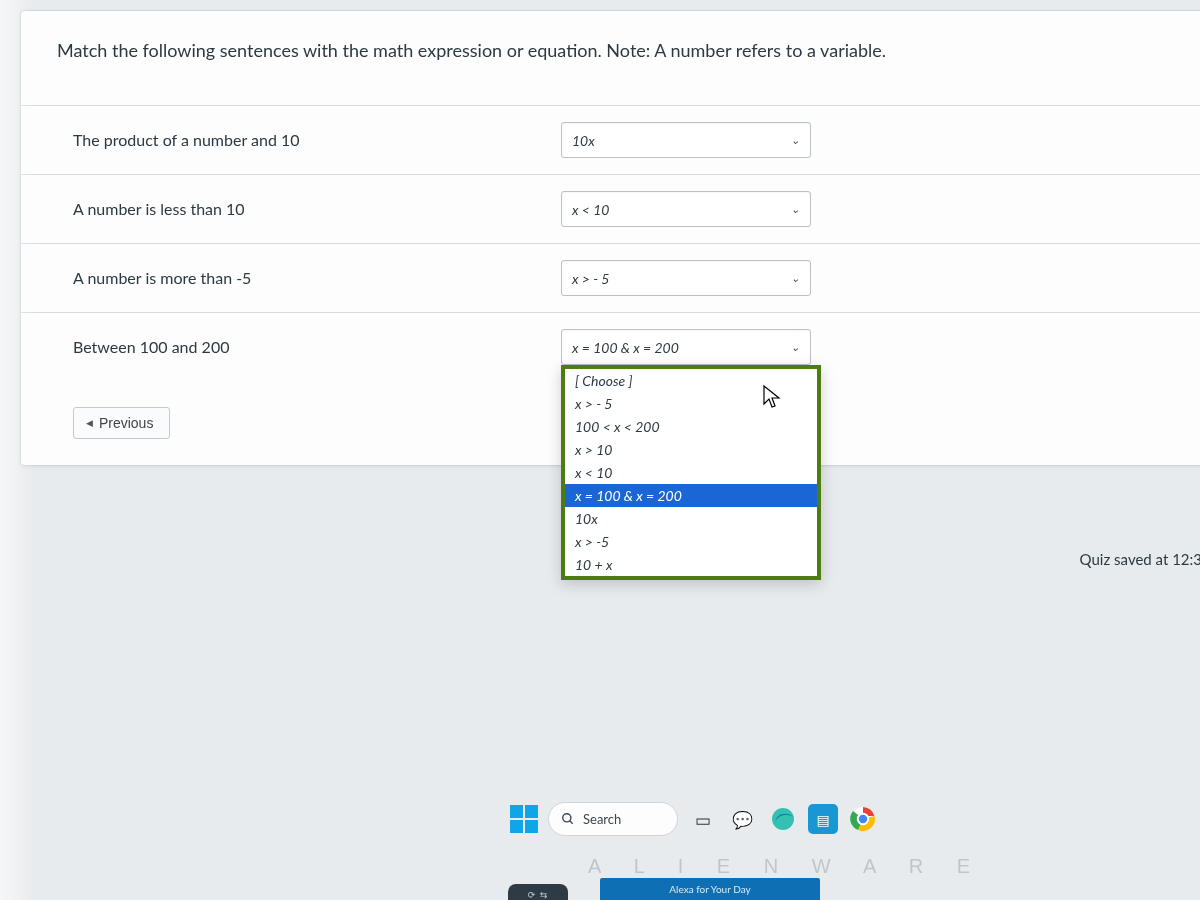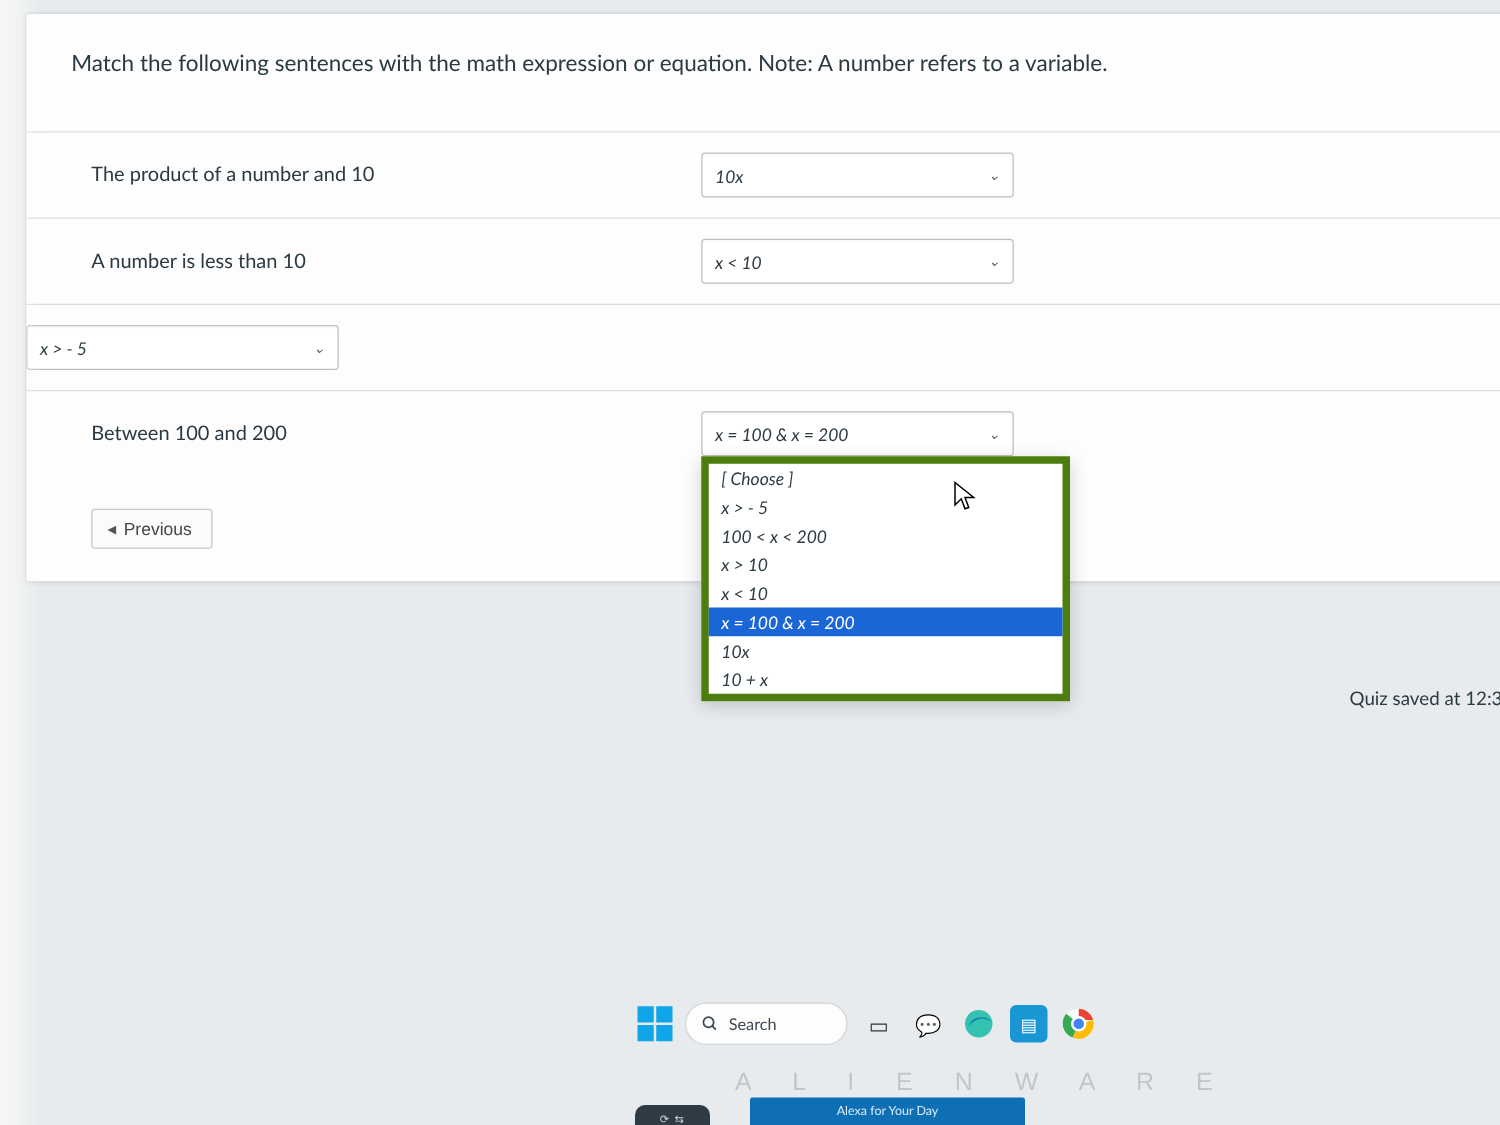--- a/index.html
+++ b/index.html
@@ -98,23 +98,23 @@
     top: 550px;
     font-size: 15px;
     color: #2b3a42;
   }
 
   
   .dropdown-open {
     position: absolute;
     top: 52px;
     left: 0;
-    width: 295px;
+    width: 260px;
     background: #fff;
-    border: 6px solid #4d7c0f;
+    border: 4px solid #4d7c0f;
     box-shadow: 0 4px 14px rgba(0,0,0,0.18);
     z-index: 40;
     font-size: 14px;
     color: #2d3b44;
   }
   .dropdown-open .opt {
     padding: 3px 10px;
     white-space: nowrap;
     cursor: pointer;
   }
@@ -234,20 +234,21 @@
     <div class="match-label">A number is less than 10</div>
     <div class="match-select-cell">
       <div class="faux-select">
         <span>x &lt; 10</span>
         <span class="chev">⌄</span>
       </div>
     </div>
   </div>
 
   <div class="match-row">
+    <div class="match-label">A number is more than -5</div>
     <div class="match-select-cell">
       <div class="faux-select">
         <span>x &gt; - 5</span>
         <span class="chev">⌄</span>
       </div>
     </div>
   </div>
 
   <div class="match-row" style="border-bottom:none;">
     <div class="match-label">Between 100 and 200</div>
@@ -257,20 +258,21 @@
         <span class="chev">⌄</span>
       </div>
       <div class="dropdown-open">
         <div class="opt">[ Choose ]</div>
         <div class="opt">x &gt; - 5</div>
         <div class="opt">100 &lt; x &lt; 200</div>
         <div class="opt">x &gt; 10</div>
         <div class="opt">x &lt; 10</div>
         <div class="opt selected">x = 100 &amp; x = 200</div>
         <div class="opt">10x</div>
+        <div class="opt">x &gt; -5</div>
         <div class="opt">10 + x</div>
       </div>
     </div>
   </div>
 
   <div class="footer-row">
     <button class="prev-btn">
       <span class="tri">◀</span>
       <span>Previous</span>
     </button>

